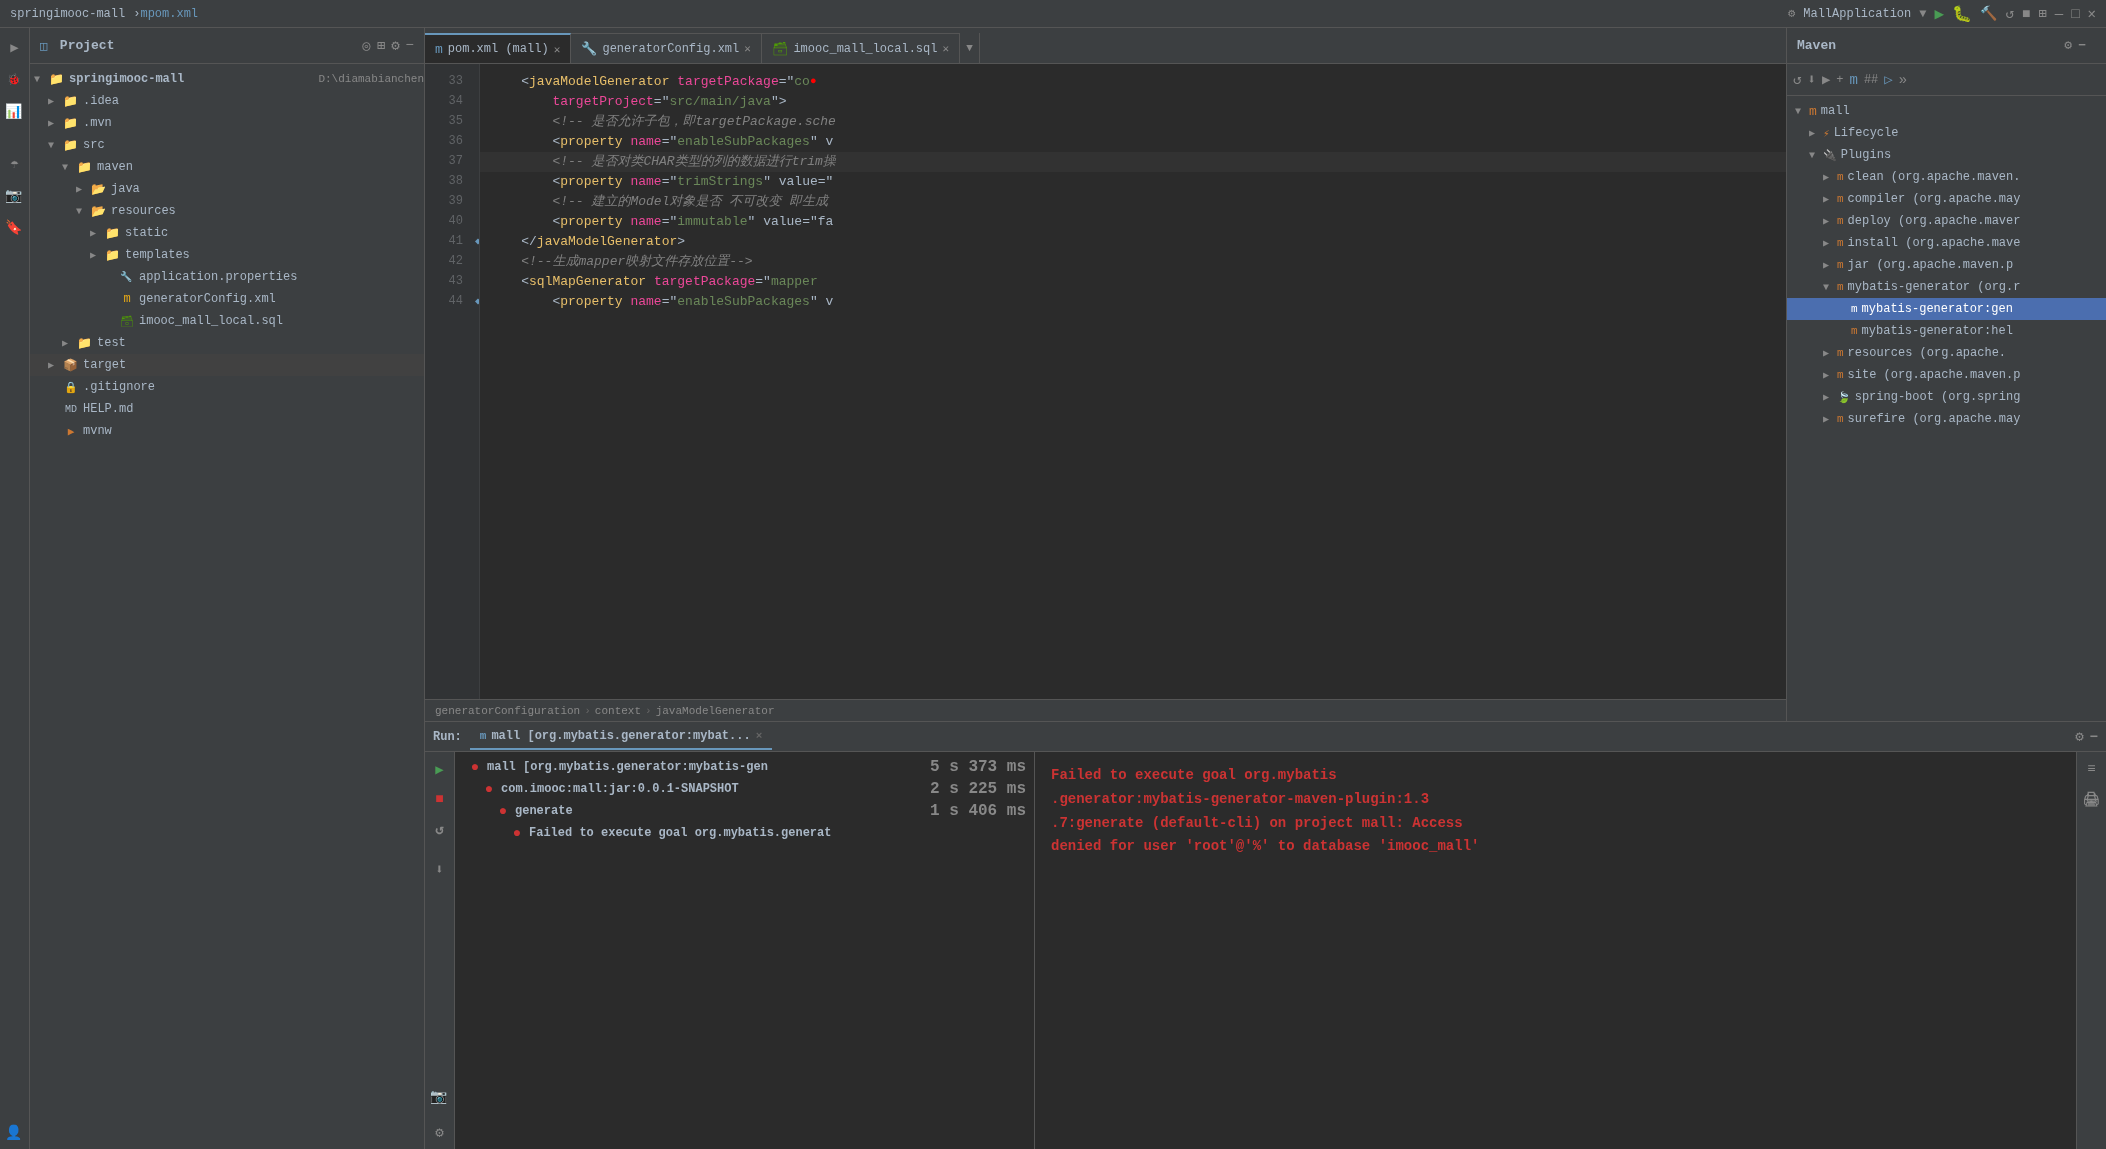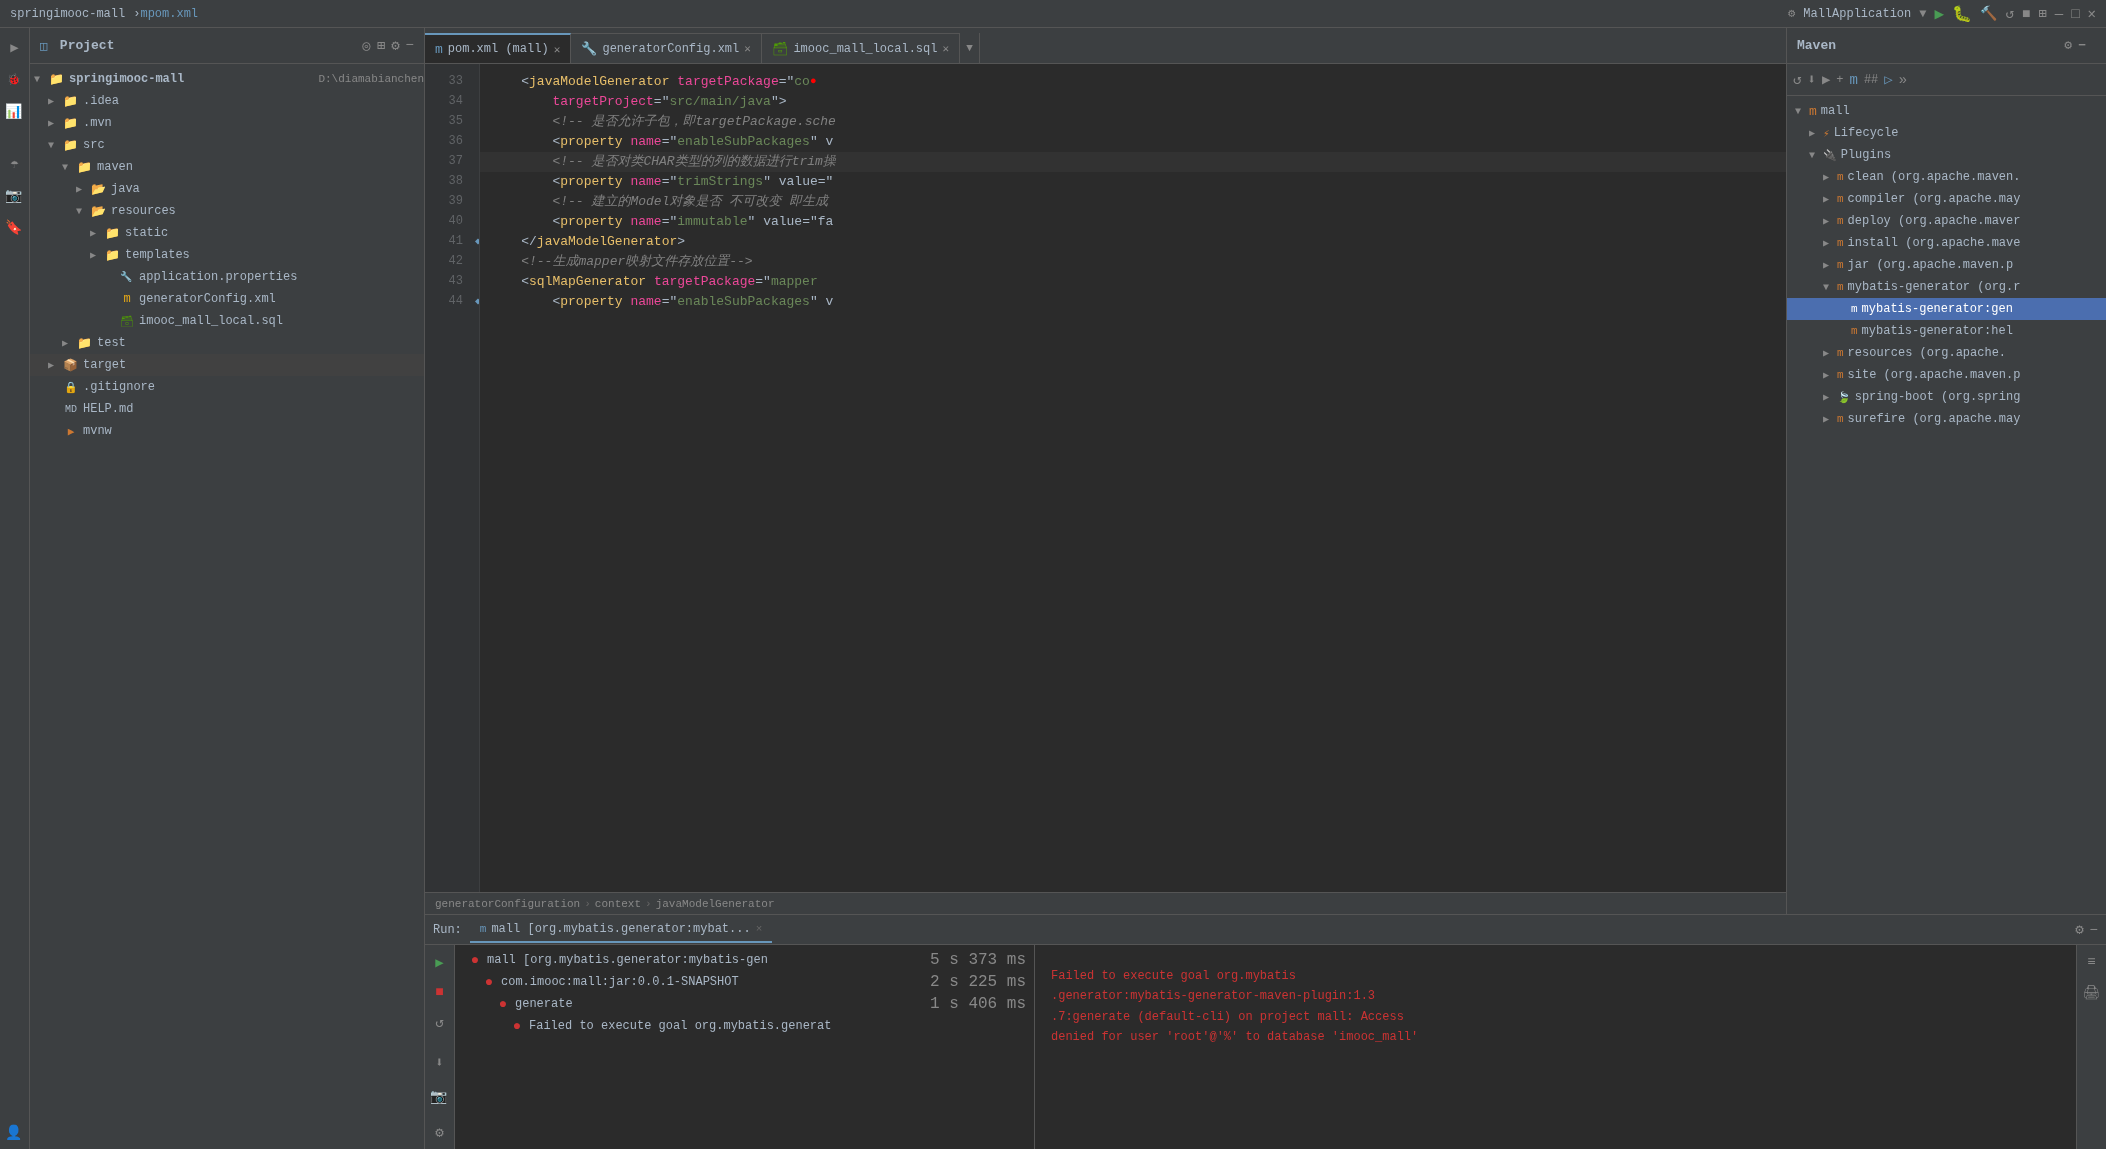--- a/index.html
+++ b/index.html
@@ -261,25 +261,26 @@
       font-size: 12px;
       color: #a9b7c6;
       white-space: nowrap;
     }
     .maven-item.selected { background: #4b6eaf; color: #fff; }
     .maven-item .mi-arrow { display: inline-block; width: 14px; font-size: 10px; color: #888; }
     .maven-item .mi-icon { margin-right: 4px; font-size: 13px; }
 
     
     .bottom-panel {
-      height: 235px;
+      height: 428px;
       display: flex;
       flex-direction: column;
       border-top: 1px solid #555;
       background: #f0abfc;
+      font-weight: bold;
     }
     .bottom-tabs {
       height: 30px;
       background: #3c3f41;
       display: flex;
       align-items: center;
       border-bottom: 1px solid #555;
       padding: 0 8px;
       gap: 4px;
     }
@@ -338,22 +339,22 @@
       cursor: pointer;
       white-space: nowrap;
     }
     .run-item .ri-indent { display: inline-block; }
     .run-item .ri-icon { margin-right: 4px; width: 16px; display: inline-flex; align-items: center; justify-content: center; }
     .error-circle { color: #cc3333; font-size: 14px; }
     .run-time { color: #888; margin-left: auto; font-size: 16px; }
     .run-output {
       flex: 1;
       background: #2b2b2b;
-      padding: 21px 16px;
-      font-size: 12px;
+      padding: 12px 16px;
+      font-size: 14px;
       color: #cc3333;
       line-height: 1.7;
       overflow-y: auto;
     }
     .run-right-icons {
       width: 30px;
       background: #3c3f41;
       display: flex;
       flex-direction: column;
       align-items: center;

